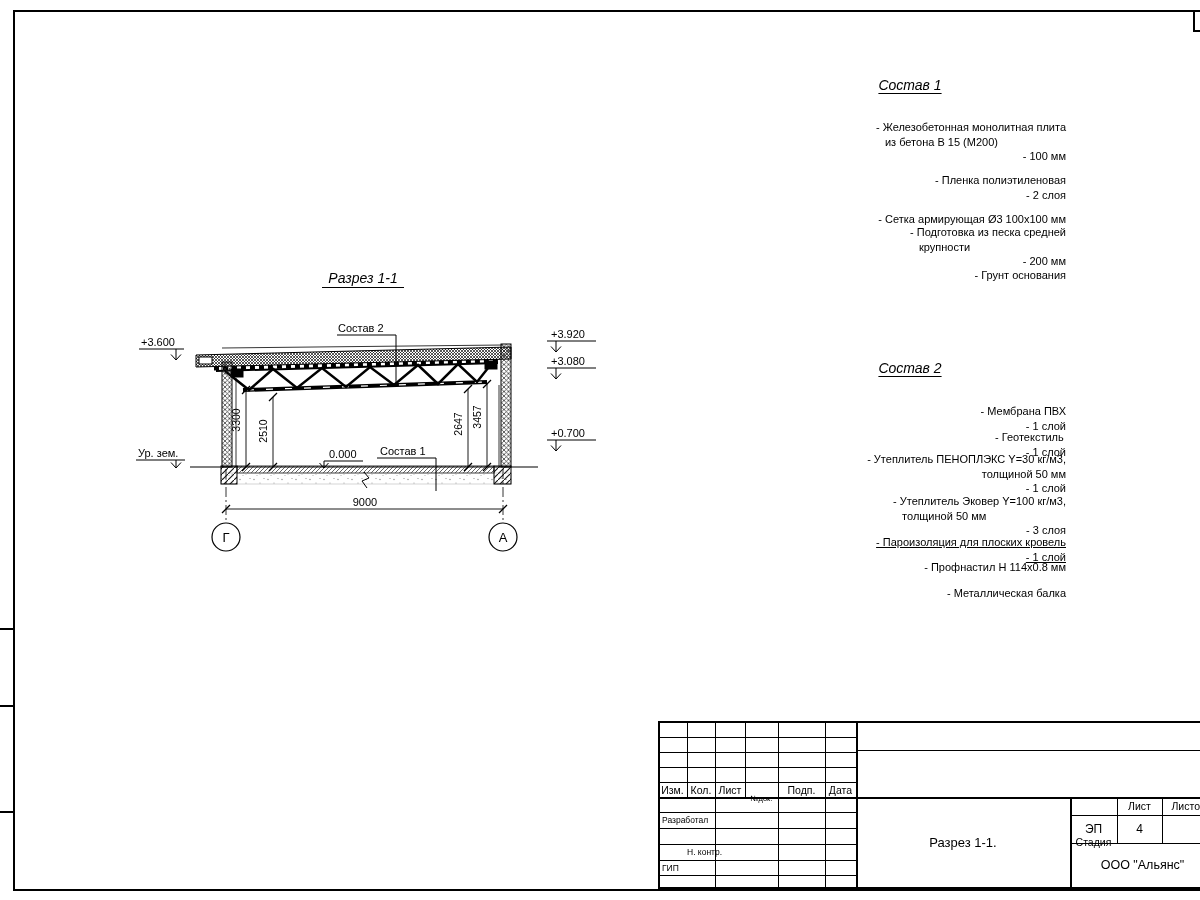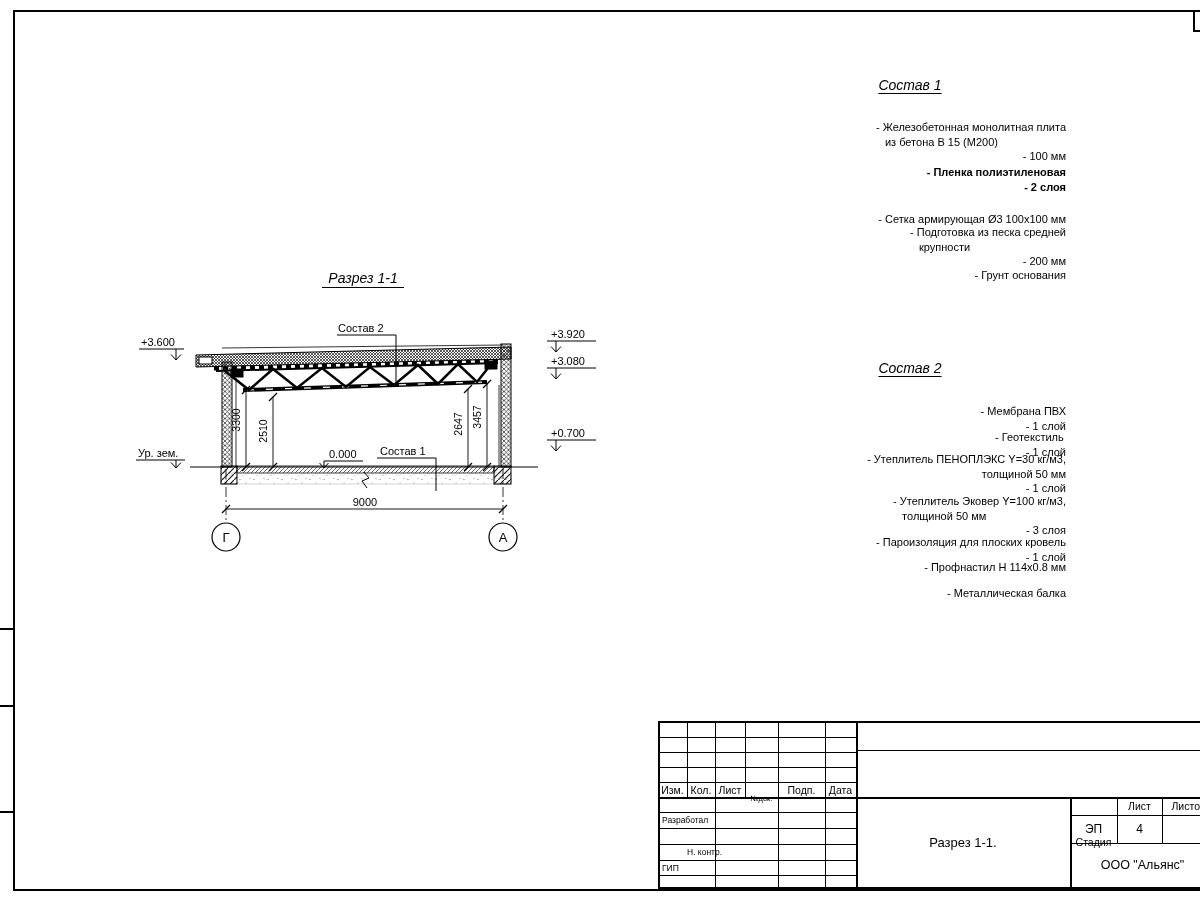--- a/index.html
+++ b/index.html
@@ -191,21 +191,21 @@
       <text x="503" y="541.5" font-size="13" text-anchor="middle">А</text>
     </g>
   </svg>
 
   <div class="lhead" style="top:77px;">Состав 1</div>
   <div class="item" style="top:120px;">
     <span class="ilabel">- Железобетонная  монолитная плита
 из бетона В 15 (М200)</span>
     <span class="ival">- 100 мм</span>
   </div>
-  <div class="item" style="top:165px;font-weight:bold;">
+  <div class="item" style="top:173px;">
     <span class="ilabel">- Пленка полиэтиленовая</span>
     <span class="ival">-  2 слоя</span>
   </div>
   <div class="item" style="top:195px;margin-top:17px;">
     <span class="ilabel">- Сетка армирующая Ø3 100х100 мм</span>
     <span class="ival"></span>
   </div>
   <div class="item" style="top:225px;">
     <span class="ilabel">- Подготовка из песка средней
 крупности</span>
@@ -228,21 +228,21 @@
   <div class="item" style="top:452px;text-align:right;">
     <span class="ilabel">- Утеплитель ПЕНОПЛЭКС Y=30 кг/м3,
 толщиной 50 мм</span>
     <span class="ival">- 1 слой</span>
   </div>
   <div class="item" style="top:494px;">
     <span class="ilabel">- Утеплитель Эковер Y=100 кг/м3,
 толщиной 50 мм</span>
     <span class="ival">- 3 слоя</span>
   </div>
-  <div class="item" style="top:535px;">
+  <div class="item" style="top:535px;text-decoration:underline;">
     <span class="ilabel">- Пароизоляция для плоских кровель</span>
     <span class="ival">- 1 слой</span>
   </div>
   <div class="item" style="top:560px;">
     <span class="ilabel">- Профнастил Н 114х0.8 мм</span>
     <span class="ival"></span>
   </div>
   <div class="item" style="top:586px;">
     <span class="ilabel">- Металлическая балка</span>
     <span class="ival"></span>

